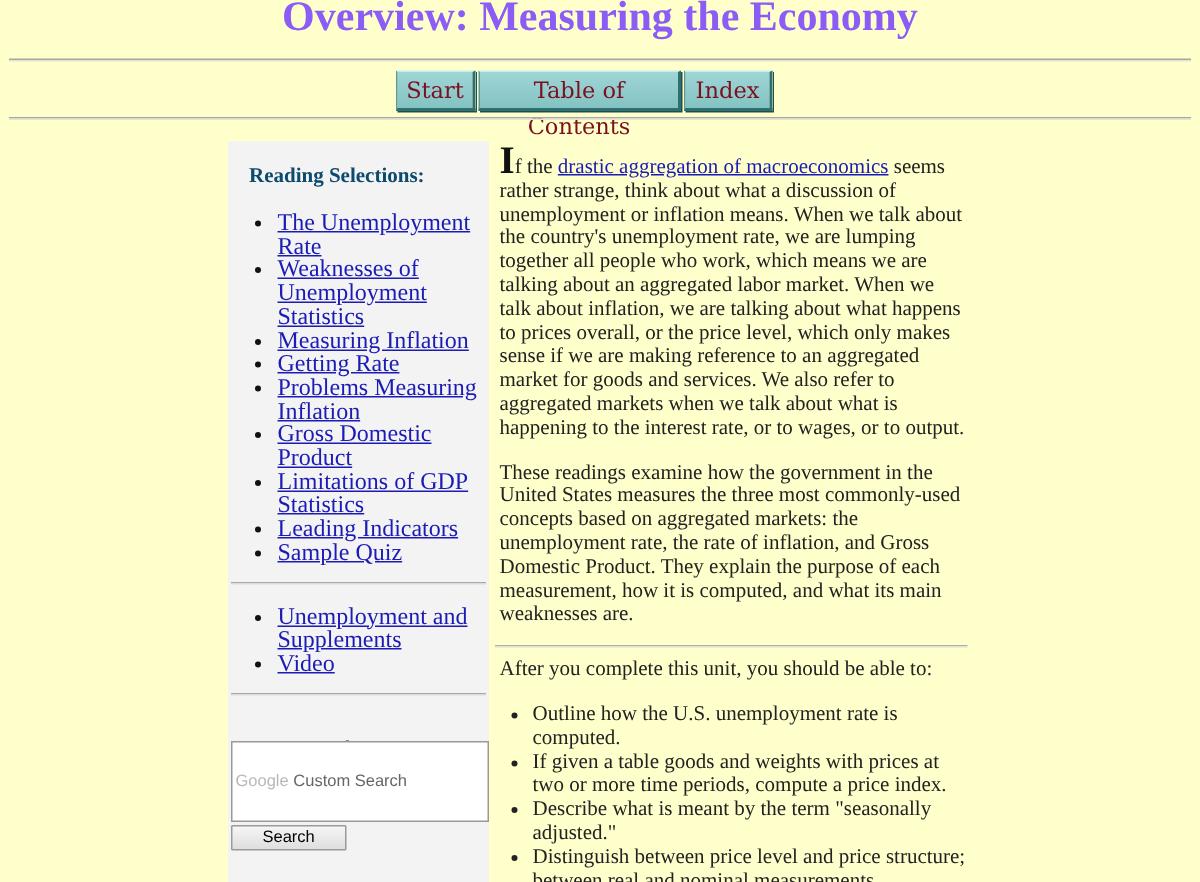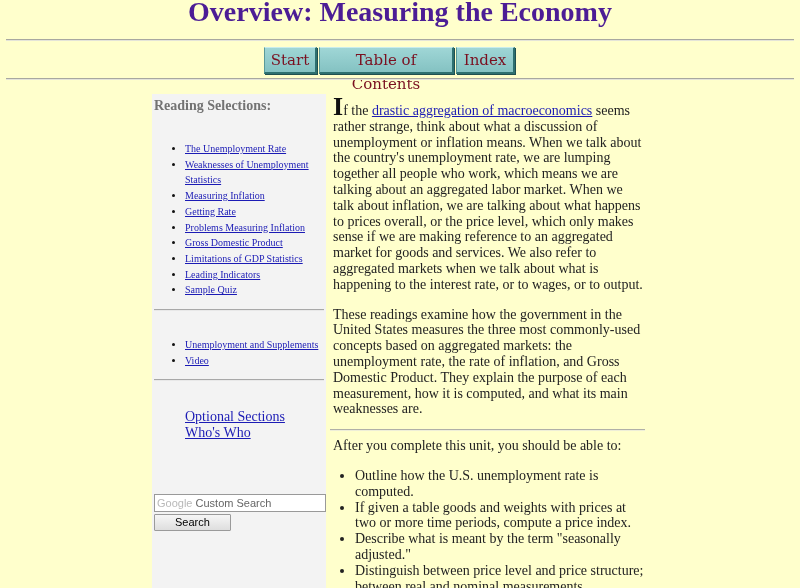--- a/index.html
+++ b/index.html
@@ -6,21 +6,21 @@
   body {
     width: 800px; height: 588px; overflow: hidden;
     background: #ffffcc;
     font-family: "Liberation Serif", "DejaVu Serif", serif;
     color: #222;
     position: relative;
   }
   .page-title {
     position: absolute; left: 0; top: 0; width: 800px;
     text-align: center; font-weight: bold; font-size: 28px;
-    line-height: 24px; margin: 0; color: #4c1d95;
+    line-height: 24px; margin: 0; color: #8b5cf6;
   }
   .hr {
     position: absolute; left: 6px; width: 788px; height: 0;
     border-top: 1px solid #a8a8a0; border-bottom: 1px solid #e4e4d8;
   }
   .hr-top { top: 39px; }
   .hr-bottom { top: 78px; }
   .nav {
     position: absolute; top: 47px; left: 264px; height: 26px;
     display: flex; gap: 2px; border-radius: 10px;
@@ -36,39 +36,39 @@
   }
   .nav-btn.start { width: 50px; text-align: center; padding: 0; }
   .nav-btn.toc { width: 132px; text-align: center; padding: 0; }
   .nav-btn.index { width: 56px; text-align: center; padding: 0; }
 
   .sidebar {
     position: absolute; left: 152px; top: 94px; width: 174px; height: 494px;
     background: #f3f3f3;
   }
   .sidebar h3 {
-    margin: 0; padding: 3px 2px 0; font-size: 14px; font-weight: bold; line-height: 18px; color: #737373;
+    margin: 12px; padding: 3px 2px 0; font-size: 14px; font-weight: bold; line-height: 18px; color: #0c4a6e;
   }
   .sidebar ul {
-    margin: 26px 0 0; padding: 0 0 0 33px; font-size: 10px; line-height: 15.7px;
+    margin: 14px 0 0; padding: 0 0 0 33px; font-size: 16px; line-height: 15.7px;
   }
   .sidebar li { list-style: disc; color: #111; }
   .sidebar a { color: #1a0dab; color: #1b1bb5; text-decoration: underline; }
   .sb-hr {
     height: 0; margin: 0 2px; border-top: 1px solid #a8a8a8; border-bottom: 1px solid #e8e8e8;
   }
   .sec1-hr { margin-top: 11px; }
   .sec2-h { margin-top: 6px !important; }
   .plain-links { padding: 0 0 0 33px; margin-top: 28px; font-size: 14px; line-height: 16px; }
   .plain-links a { display: block; }
   .search { position: absolute; left: 2px; top: 400px; }
   .search-input {
     width: 166px; height: 14px; border: 1px solid #999; background: #fff;
     font-family: "Liberation Sans", sans-serif; font-size: 11px; line-height: 14px;
-    padding: 1px 2px; color: #666; box-sizing: content-box;
+    padding: 19px 2px; color: #666; box-sizing: content-box;
   }
   .search-input .g { color: #b8b8b8; }
   .search-btn {
     margin-top: 1px; height: 17px; padding: 0 20px;
     font-family: "Liberation Sans", sans-serif; font-size: 11px; color: #000;
     background: linear-gradient(#f6f6f6, #dedede); border: 1px solid #9a9a9a; border-radius: 1px;
   }
 
   .main {
     position: absolute; left: 333px; top: 100px; width: 314px;

